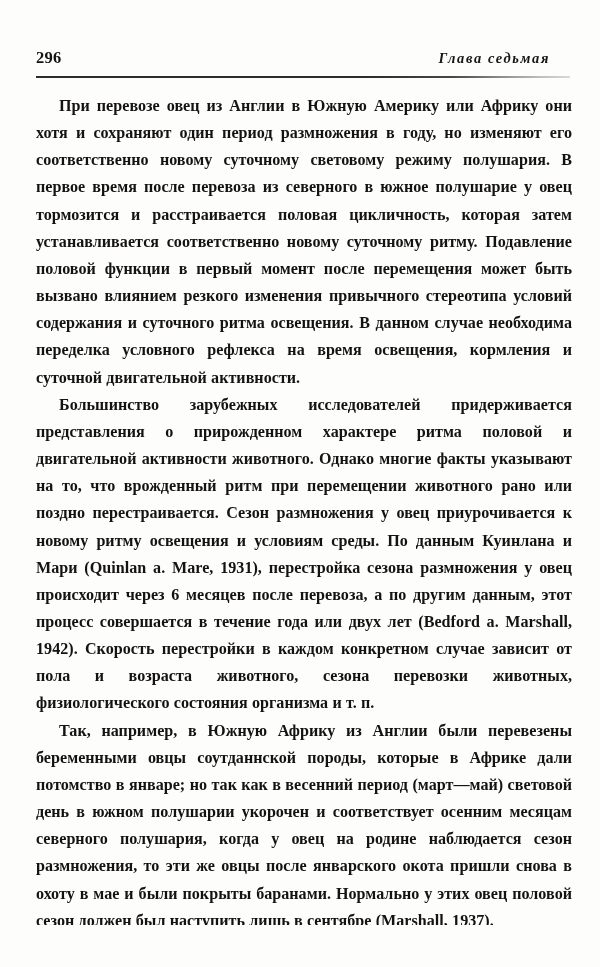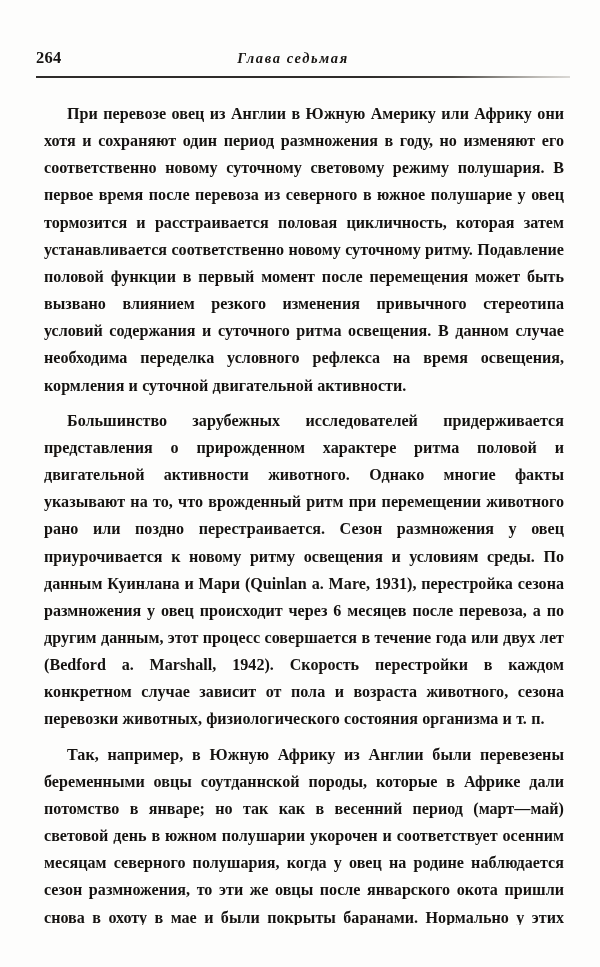--- a/index.html
+++ b/index.html
@@ -36,21 +36,21 @@
     font-weight: 700;
     letter-spacing: 0.3px;
     line-height: 20px;
     color: #161412;
   }
   .running-title {
     position: absolute;
     left: 0;
     right: 0;
     top: 0;
-    text-align: center;
+    text-align: right;
     font-size: 14.5px;
     font-style: italic;
     font-weight: 700;
     letter-spacing: 1.6px;
     line-height: 20px;
     color: #191714;
     padding-right: 28px;
   }
 
   
@@ -79,21 +79,21 @@
     font-size: 16.1px;
     font-weight: 700;
     line-height: 27.15px;
     text-align: justify;
     text-justify: inter-word;
     color: #151311;
     letter-spacing: 0.02px;
     word-spacing: 0.2px;
   }
   .body-text p {
-    margin: 8px;
+    margin: 0;
     text-indent: 23px;
     hyphens: manual;
   }
   
   .clip-right {
     position: absolute;
     top: 0;
     right: 0;
     width: 6px;
     height: 967px;
@@ -107,21 +107,21 @@
     height: 42px;
     background: #fdfdfc;
   }
 </style>
 </head>
 <body>
 
 <div class="page">
 
   <div class="header">
-    <div class="folio">264</div>
+    <div class="folio">296</div>
     <div class="running-title">Глава седьмая</div>
   </div>
 
   <div class="header-rule"></div>
 
   <div class="body-text" id="body-text">
       <p>При перевозе овец из Англии в Южную Америку или Африку они хотя и сохраняют один период размножения в году, но изменяют его соответственно новому суточному световому режиму полушария. В первое время после перевоза из северного в южное полушарие у овец тормозится и расстраивается половая цикличность, которая затем устанавливается соответственно новому суточному ритму. Подавление половой функции в первый момент после перемещения может быть вызвано влиянием резкого изменения привычного стереотипа условий содержания и суточного ритма освещения. В данном случае необходима переделка условного рефлекса на время освещения, кормления и суточной двигательной активности.</p>
       <p>Большинство зарубежных исследователей придерживается представления о прирожденном характере ритма половой и двигательной активности животного. Однако многие факты указывают на то, что врожденный ритм при перемещении животного рано или поздно перестраивается. Сезон размножения у овец приурочивается к новому ритму освещения и условиям среды. По данным Куинлана и Мари (Quinlan a. Mare, 1931), перестройка сезона размножения у овец происходит через 6 месяцев после перевоза, а по другим данным, этот процесс совершается в течение года или двух лет (Bedford a. Marshall, 1942). Скорость перестройки в каждом конкретном случае зависит от пола и возраста животного, сезона перевозки животных, физиологического состояния организма и т. п.</p>
       <p>Так, например, в Южную Африку из Англии были перевезены беременными овцы соутданнской породы, которые в Африке дали потомство в январе; но так как в весенний период (март—май) световой день в южном полушарии укорочен и соответствует осенним месяцам северного полушария, когда у овец на родине наблюдается сезон размножения, то эти же овцы после январского окота пришли снова в охоту в мае и были покрыты баранами. Нормально у этих овец половой сезон должен был наступить лишь в сентябре (Marshall, 1937).</p>
     </div>

